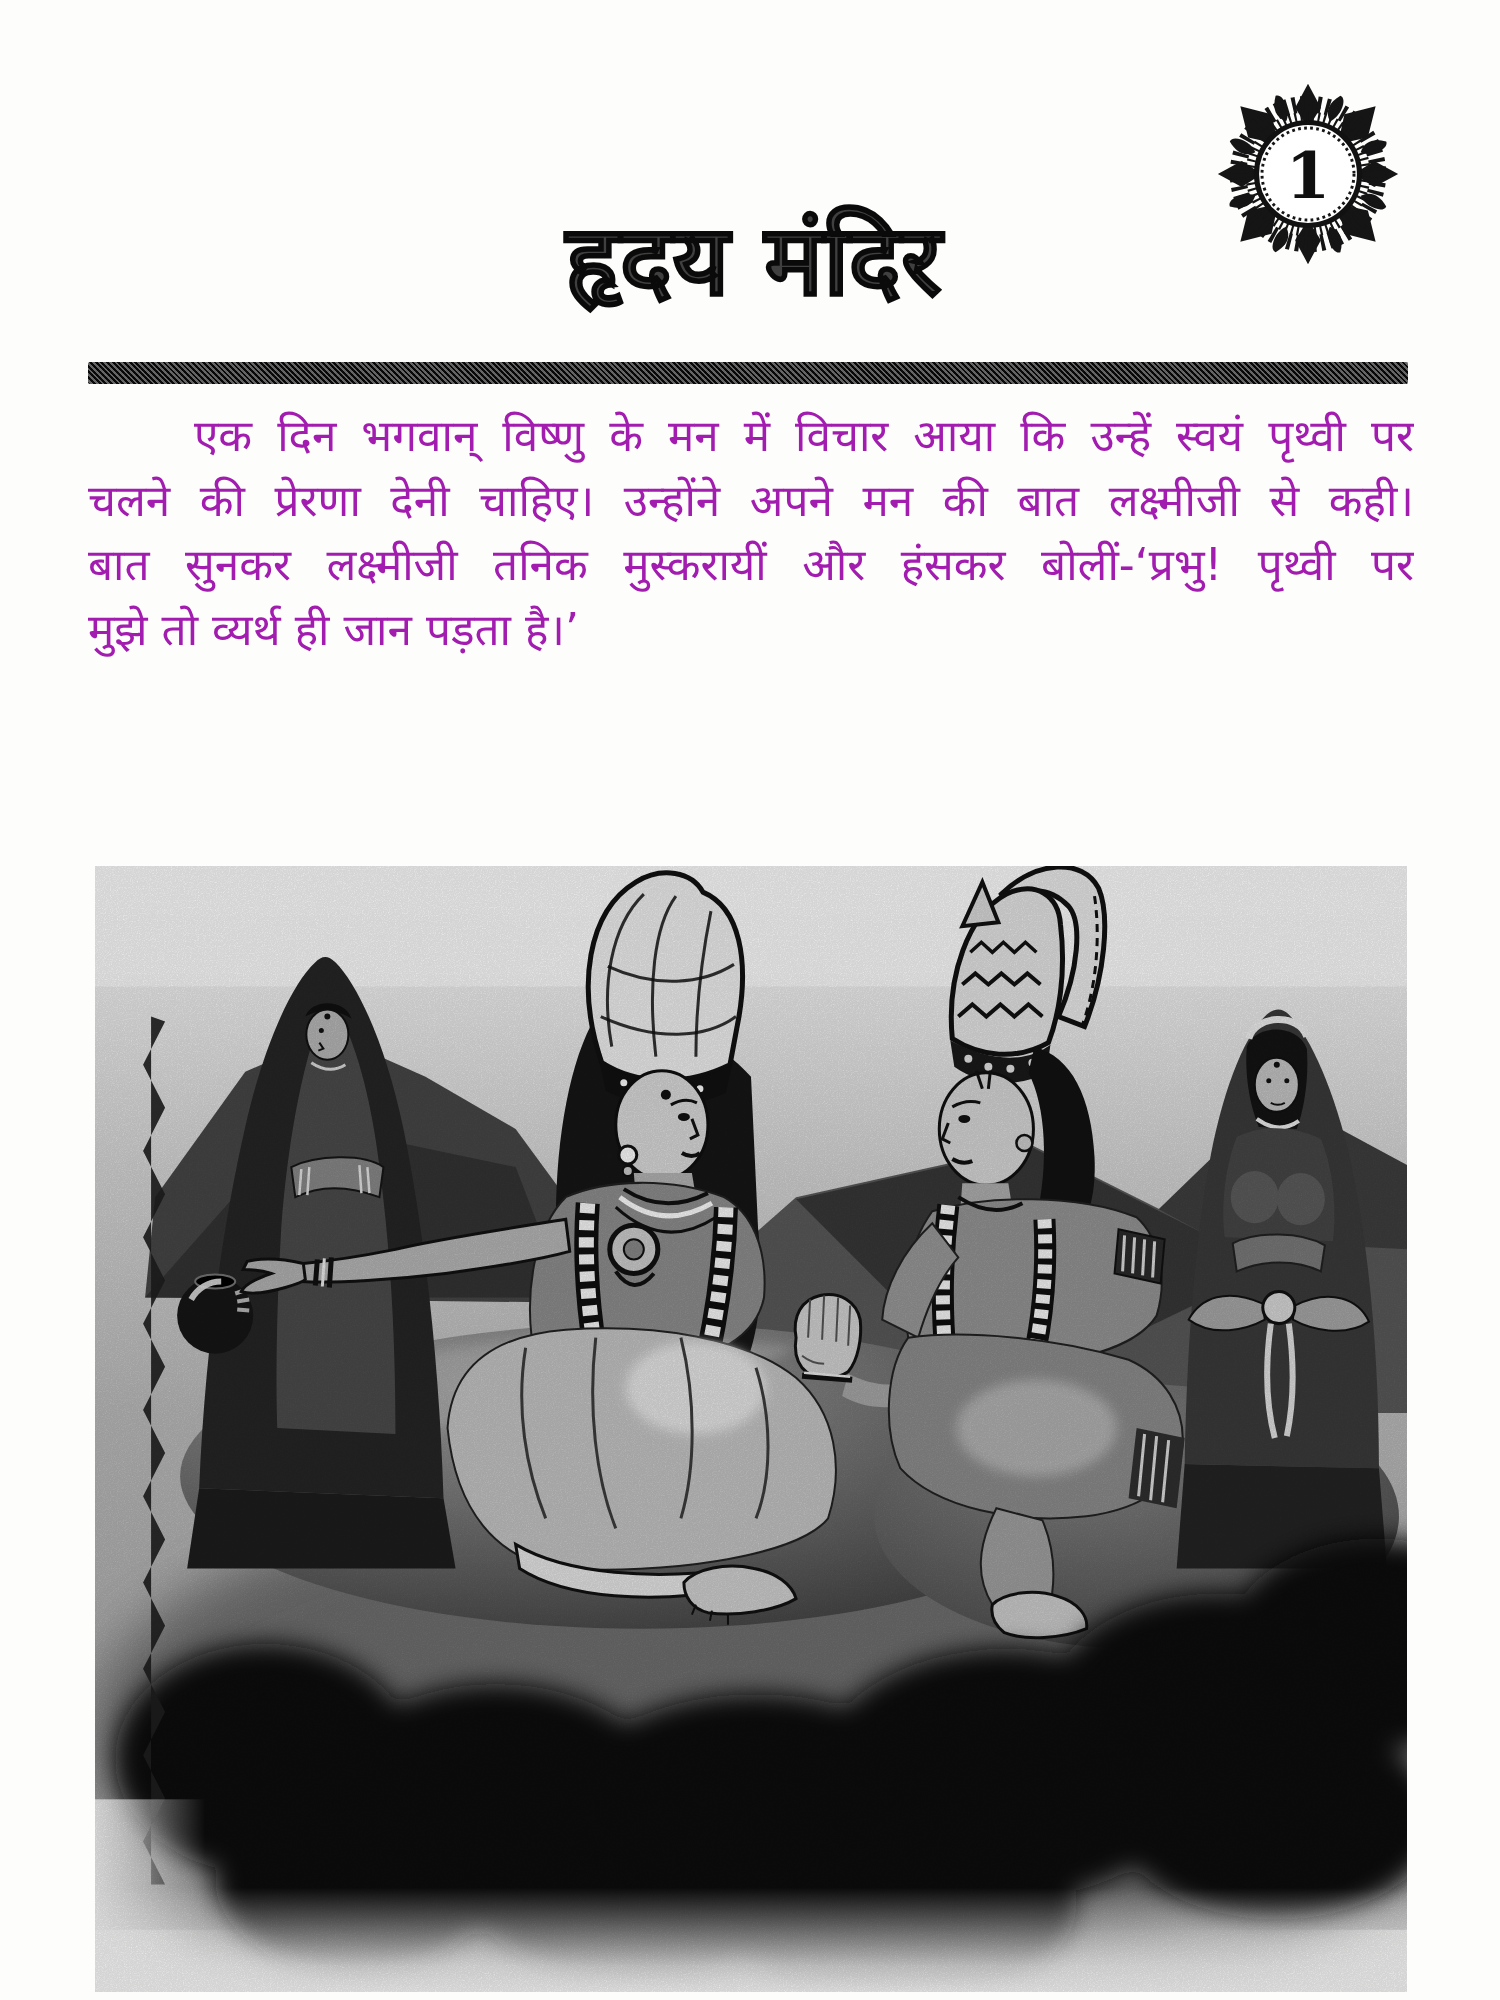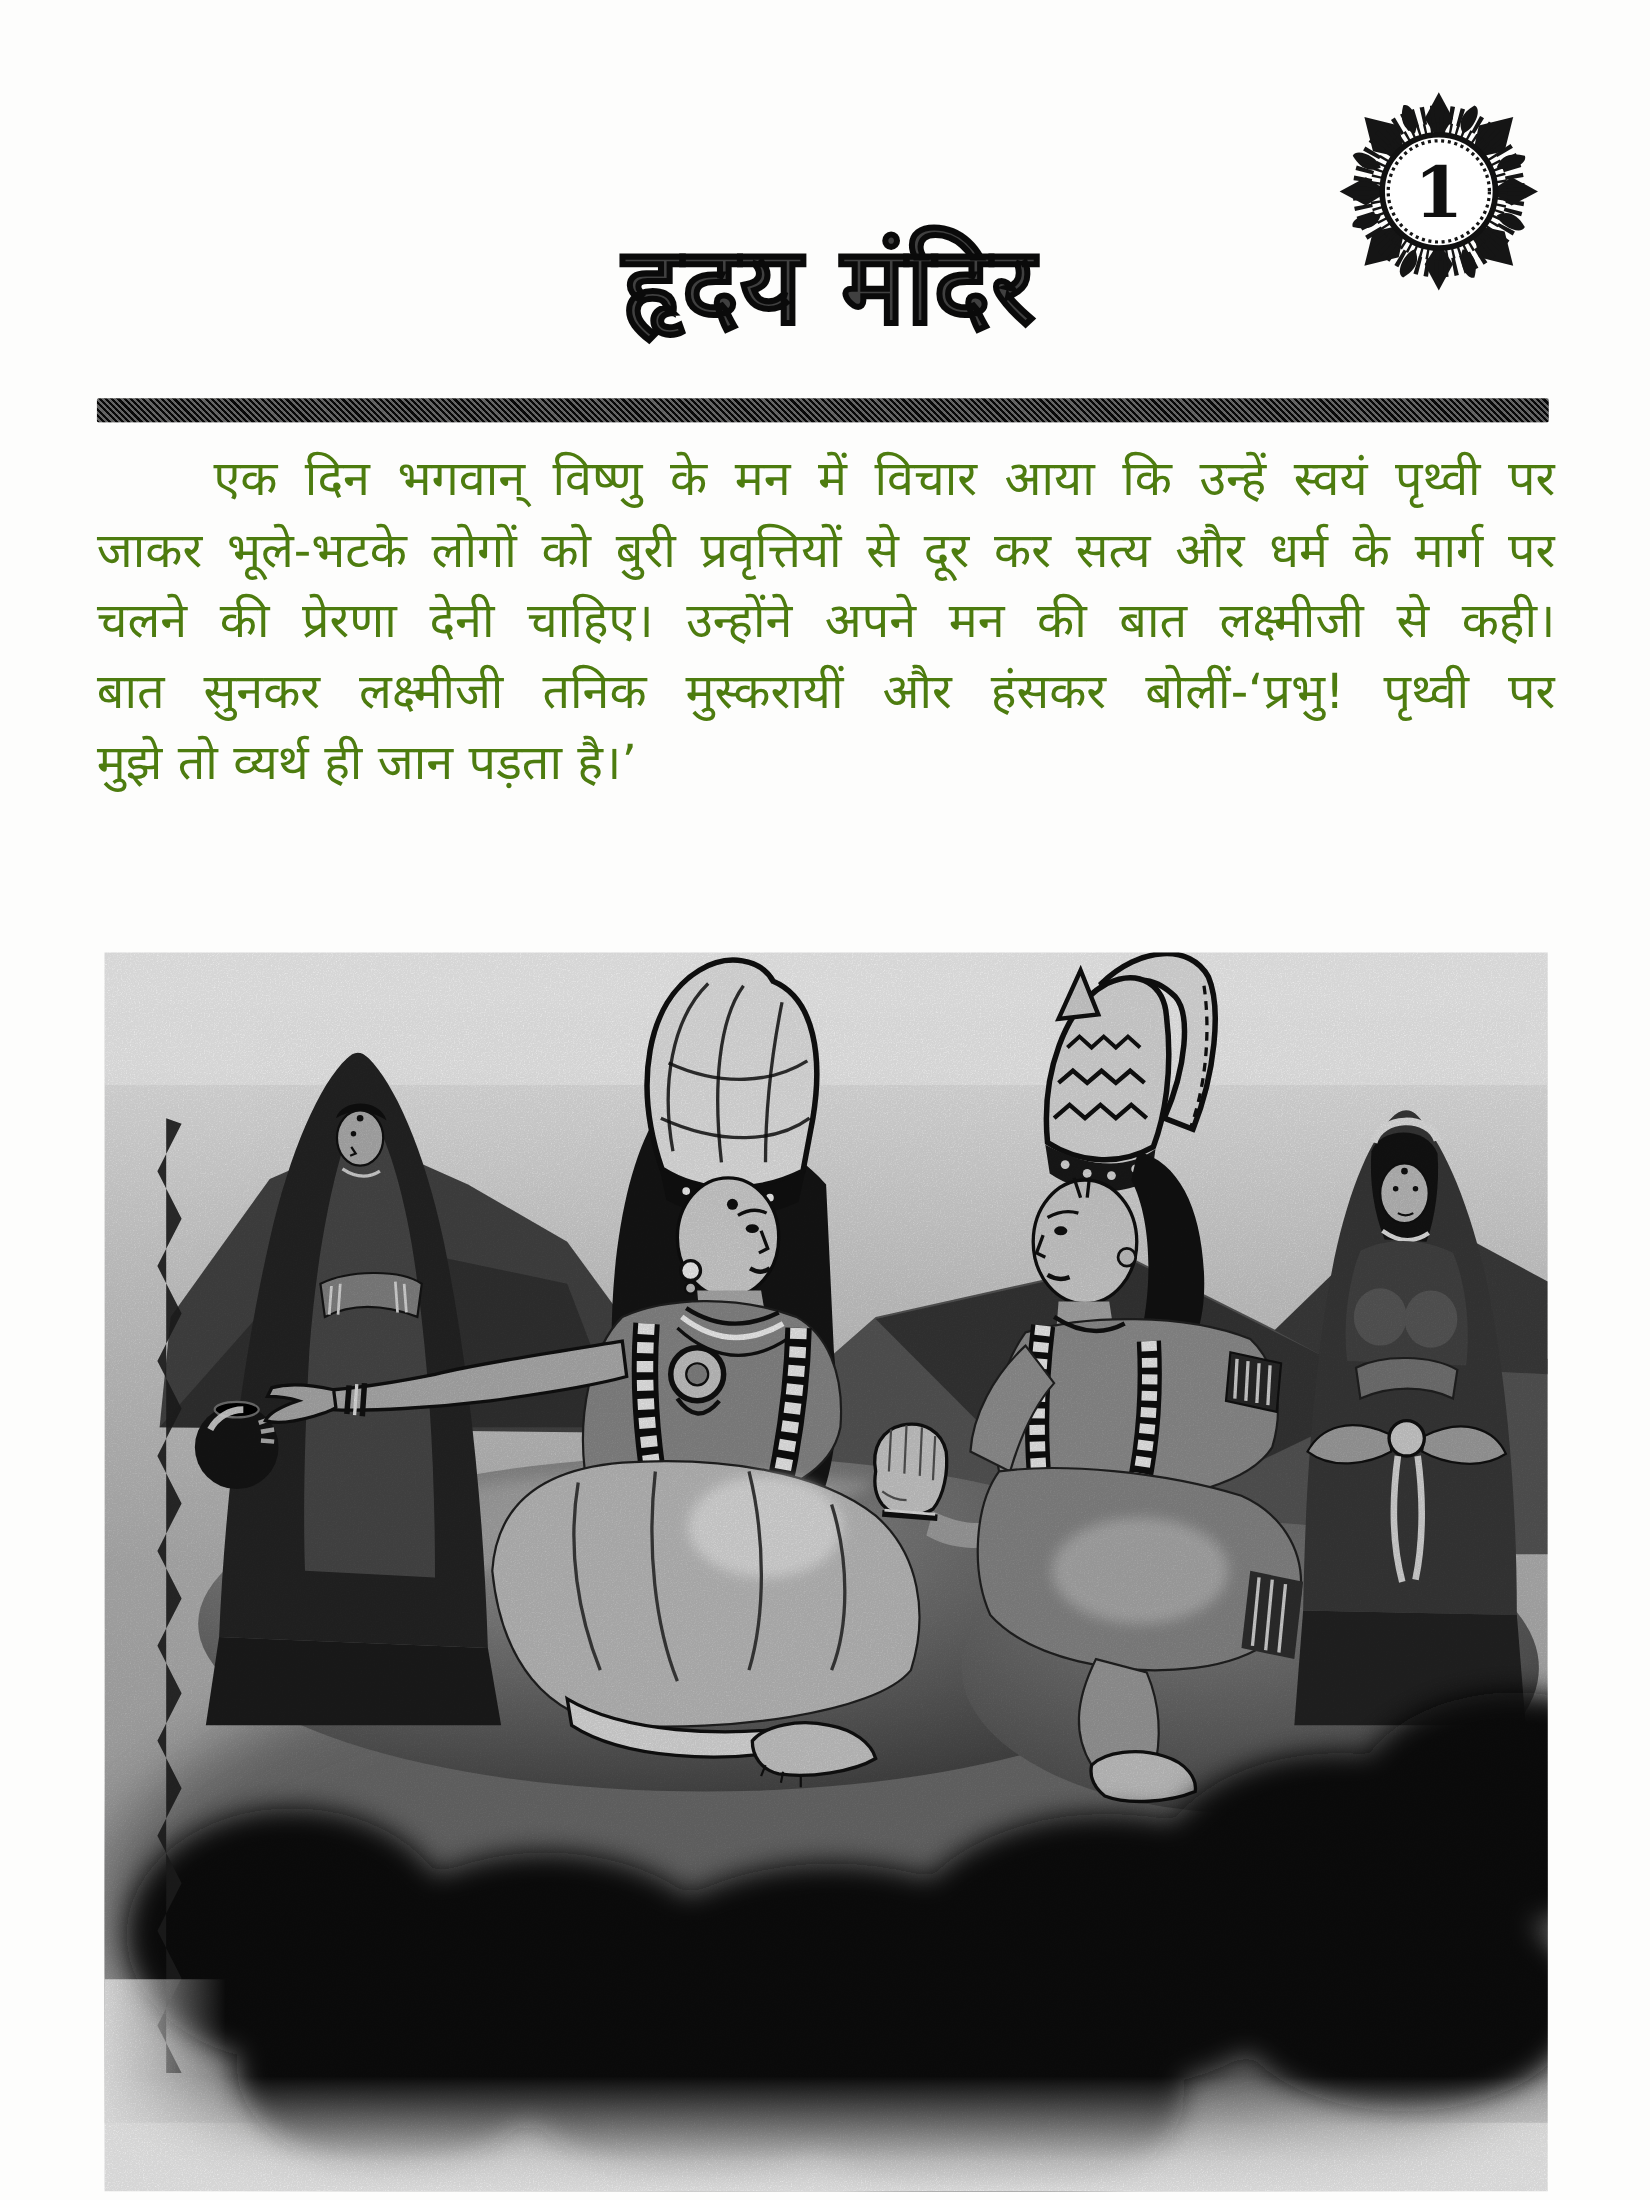--- a/index.html
+++ b/index.html
@@ -25,21 +25,21 @@
   .rule{
     position:absolute;left:88px;right:92px;top:362px;height:22px;border-radius:2px;
     background:#3a3a3a;
     background-image:
       repeating-linear-gradient(45deg, rgba(0,0,0,.85) 0 2px, rgba(110,110,110,.8) 2px 4px),
       repeating-linear-gradient(-45deg, rgba(40,40,40,.9) 0 2px, rgba(90,90,90,.5) 2px 4px);
   }
   
   .story{
     position:absolute;left:88px;right:86px;top:404px;
-    font-size:44px;line-height:64.5px;font-weight:500;color:#4d7c0f;
+    font-size:44px;line-height:64.5px;font-weight:500;color:#a21caf;
   }
   .story .line{
     height:64.5px;overflow:hidden;
     text-align:justify;text-align-last:justify;
     -moz-text-align-last:justify;
   }
   .story .line.first{text-indent:106px;}
   .story .line.last{text-align-last:left;-moz-text-align-last:left;}
   
   .illus{position:absolute;left:95px;top:866px;width:1312px;height:1126px;}
@@ -86,21 +86,20 @@
     </svg>
     <div class="badge-num">1</div>
   </div>
 
   <h1 class="title">हृदय मंदिर</h1>
 
   <div class="rule"></div>
 
   <div class="story">
     <div class="line first">एक दिन भगवान् विष्णु के मन में विचार आया कि उन्हें स्वयं पृथ्वी पर</div>
-    <div class="line">जाकर भूले-भटके लोगों को बुरी प्रवृत्तियों से दूर कर सत्य और धर्म के मार्ग पर</div>
     <div class="line">चलने की प्रेरणा देनी चाहिए। उन्होंने अपने मन की बात लक्ष्मीजी से कही।</div>
     <div class="line">बात सुनकर लक्ष्मीजी तनिक मुस्करायीं और हंसकर बोलीं-‘प्रभु! पृथ्वी पर</div>
     <div class="line last">मुझे तो व्यर्थ ही जान पड़ता है।’</div>
   </div>
 
   <div class="illus" role="img" aria-label="विष्णु और लक्ष्मी पर्वतों के सामने बादलों-शिलाओं पर विराजमान, दो सेविकाओं सहित (श्वेत-श्याम चित्र)">
     <svg viewBox="0 0 1310 1122" preserveAspectRatio="none">
       <defs>
         <linearGradient id="skyGrad" x1="0" y1="0" x2="0" y2="1">
           <stop offset="0" stop-color="#ffffff"></stop>

